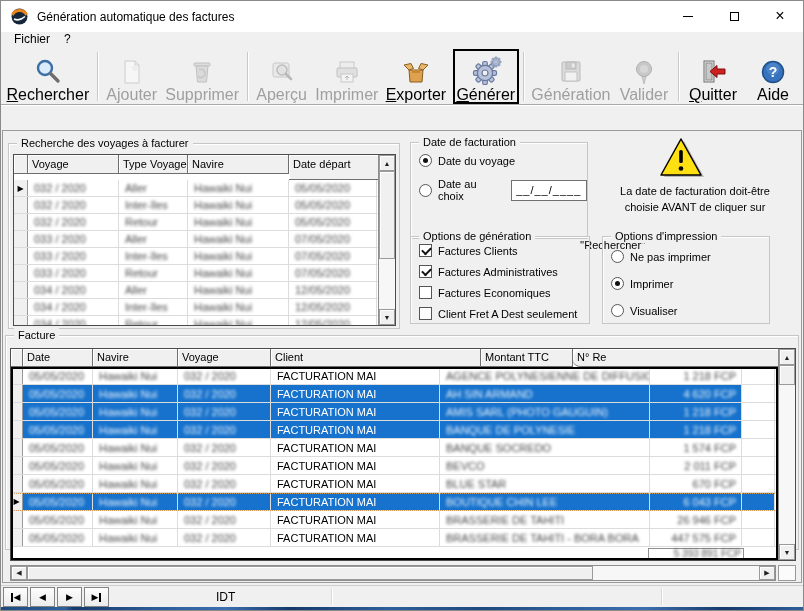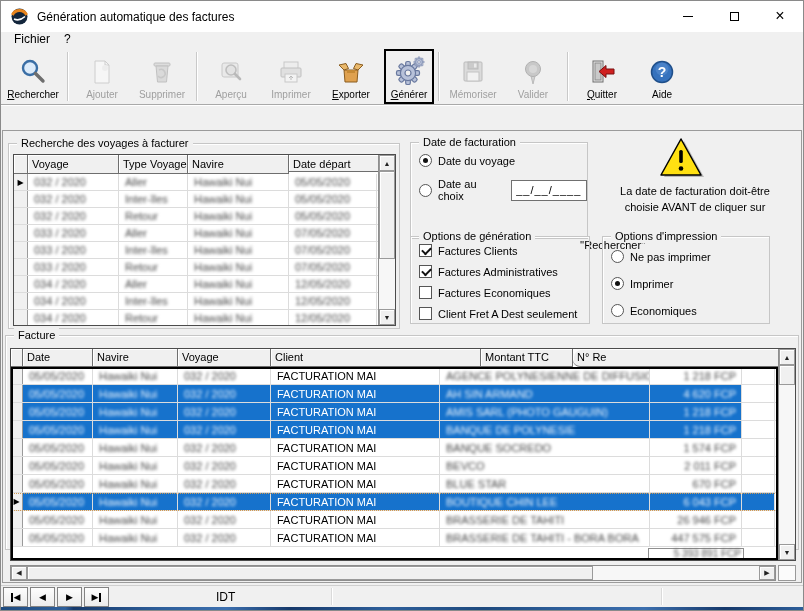--- a/index.html
+++ b/index.html
@@ -20,21 +20,21 @@
   
   .menubar{position:absolute;left:0;top:31px;right:0;height:16px;display:flex;padding-left:6px;font-size:12px;}
   .menu-item{padding:0 7px;}
 
   
   .toolbar{position:absolute;left:0;top:47px;right:0;height:57px;display:flex;align-items:stretch;
     padding:1px 0 0 2px;border-bottom:1px solid #a9a9a9;box-shadow:0 1px 0 #fff;}
   .tbtn{min-width:60px;padding:1px 4px 3px;display:flex;flex-direction:column;align-items:center;
     justify-content:flex-end;gap:1px;}
   .tb-ico{height:33px;display:flex;align-items:center;justify-content:center;}
-  .tb-label{font-size:10px;line-height:12px;white-space:nowrap;}
+  .tb-label{font-size:16px;line-height:12px;white-space:nowrap;}
   .tbtn.disabled .tb-label{color:#9f9f9f;}
   .tbtn.disabled svg{opacity:.55;filter:grayscale(1);}
   .tbtn.focused{border:2px solid #000;padding:0 2px 1px;min-width:50px;margin-left:3px;}
   .tsep{width:1px;background:#c9c9c9;box-shadow:1px 0 0 #fff;margin:3px 4px;}
 
   
   .tab-strip{position:absolute;left:3px;top:108px;height:23px;display:flex;z-index:5;}
   .tab{position:relative;top:3px;height:19px;line-height:18px;padding:0 9px;background:#f0f0f0;
     border:1px solid #9b9b9b;border-bottom:none;border-radius:2px 2px 0 0;margin-right:1px;}
   .tab.active{top:0;height:23px;line-height:22px;z-index:6;box-shadow:inset 1px 1px 0 #fff;}
@@ -232,21 +232,21 @@
     <div class="tsep"></div>
     <div class="tbtn disabled">
       <span class="tb-ico">
         <svg width="28" height="28" viewBox="0 0 28 28">
           <rect x="5" y="4" width="18" height="19" rx="1" fill="#c7cbd4" stroke="#8f8f8f"></rect>
           <rect x="9" y="4" width="10" height="7" fill="#a9adb6" stroke="#8f8f8f"></rect>
           <rect x="15" y="5.5" width="2.5" height="4" fill="#e8e8e8"></rect>
           <rect x="8" y="14" width="12" height="9" fill="#f2f2f2" stroke="#9f9f9f"></rect>
         </svg>
       </span>
-      <span class="tb-label">Mémoriser</span>
+      <span class="tb-label">Génération</span>
     </div>
     <div class="tbtn disabled">
       <span class="tb-ico">
         <svg width="28" height="28" viewBox="0 0 28 28">
           <polygon points="12,18 14,26 16,18" fill="#bdbdbd" stroke="#8d8d8d"></polygon>
           <circle cx="14" cy="11" r="7.5" fill="#a9a9a9" stroke="#7d7d7d"></circle>
           <circle cx="14" cy="11" r="4" fill="#c4c4c4"></circle>
         </svg>
       </span>
       <span class="tb-label">Valider</span>
@@ -278,21 +278,21 @@
   <div class="tabpage">
 
     <div class="group" id="grp-voyages" style="left:5px;top:12px;width:392px;height:186px;">
       <span class="group-label">Recherche des voyages à facturer</span>
       <div class="grid" id="voyage-grid" style="left:4px;top:10px;width:383px;height:172px;">
         <div class="ghead" id="voyage-head">
             <div class="ghead-cell" style="width: 14px; height: 19px; flex: 0 0 auto; padding-left: 0px;"></div>
             <div class="ghead-cell" style="width: 91px; height: 19px; flex: 0 0 auto; line-height: 18px;">Voyage</div>
             <div class="ghead-cell" style="width: 69px; height: 19px; flex: 0 0 auto; line-height: 18px;">Type Voyage</div>
             <div class="ghead-cell" style="width: 101px; height: 19px; flex: 0 0 auto; line-height: 18px;">Navire</div>
-            <div class="ghead-cell" style="width: 89px; height: 17px; flex: 1 1 0%; line-height: 18px;">Date départ</div>
+            <div class="ghead-cell" style="width: 89px; height: 25px; flex: 1 1 0%; line-height: 18px;">Date départ</div>
           </div>
         <div id="voyage-rows">
             <div class="grow" style="height: 17px;">
               <div class="gsel" style="width: 14px;">▶</div>
               <div class="gcell" style="width: 91px;">
                 <span class="rd">032 / 2020</span>
               </div>
               <div class="gcell" style="width: 69px;">
                 <span class="rd">Aller</span>
               </div>
@@ -490,21 +490,21 @@
           <div class="opt">
             <span class="radio"></span>
             <span class="opt-label">Ne pas imprimer</span>
           </div>
           <div class="opt">
             <span class="radio on"></span>
             <span class="opt-label">Imprimer</span>
           </div>
           <div class="opt">
             <span class="radio"></span>
-            <span class="opt-label">Economiques</span>
+            <span class="opt-label">Visualiser</span>
           </div>
         </div>
     </div>
 
     <div class="group" id="grp-facture" style="left:2px;top:204px;width:794px;height:215px;">
       <span class="group-label">Facture</span>
       <div class="grid" id="facture-grid" style="left:4px;top:12px;width:786px;height:213px;">
         <div class="ghead" id="facture-head">
             <div class="ghead-cell" style="width: 12px; height: 18px; flex: 0 0 auto; padding-left: 0px;"></div>
             <div class="ghead-cell" style="width: 70px; height: 18px; flex: 0 0 auto; line-height: 17px;">Date</div>

